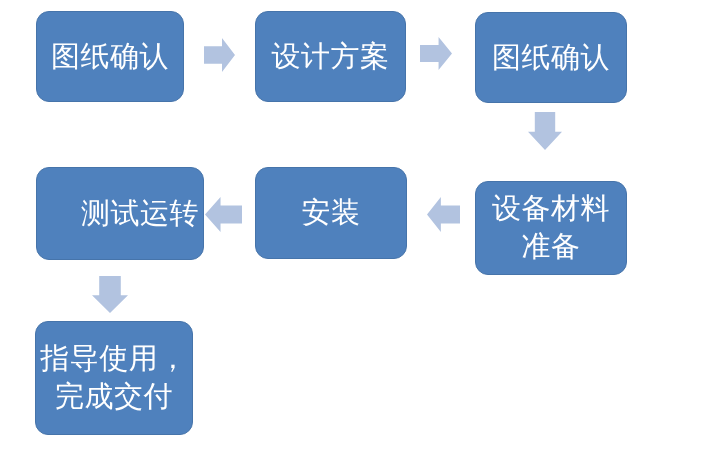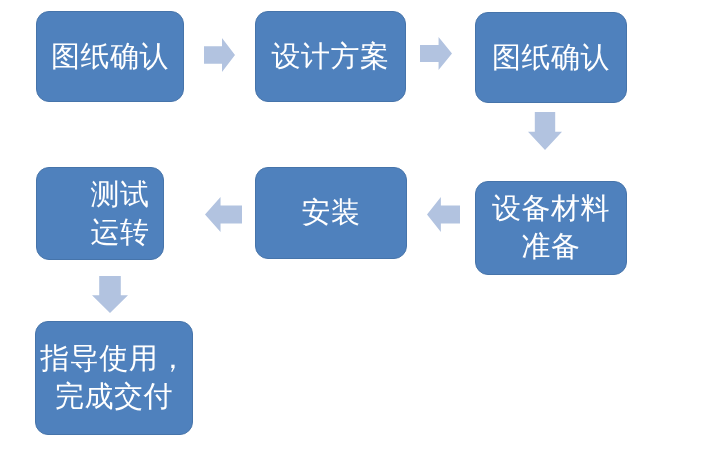--- a/index.html
+++ b/index.html
@@ -44,21 +44,21 @@
 </head>
 <body>
 
 <div class="stage">
     <div class="node" style="left: 36px; top: 11px; width: 148px; height: 91px;">图纸确认</div>
     <div class="node" style="left: 475px; top: 12px; width: 152px; height: 91px;">图纸确认</div>
     <div class="node" style="left: 255px; top: 11px; width: 151px; height: 91px;">设计方案</div>
     <div class="node" style="left: 475px; top: 181px; width: 152px; height: 94px;">设备材料
 准备</div>
     <div class="node" style="left: 255px; top: 167px; width: 152px; height: 92px;">安装</div>
-    <div class="node" style="left: 36px; top: 167px; width: 128px; height: 93px; padding-left: 40px;">测试运转</div>
+    <div class="node" style="left: 36px; top: 167px; width: 168px; height: 93px; padding-left: 40px;">测试运转</div>
     <div class="node" style="left: 35px; top: 321px; width: 158px; height: 114px;">指导使用，
 完成交付</div>
     <div class="arrow arrow-right" style="left: 204px; top: 38px; width: 31px; height: 34px;"></div>
     <div class="arrow arrow-right" style="left: 420px; top: 37px; width: 32px; height: 33px;"></div>
     <div class="arrow arrow-down" style="left: 528px; top: 112px; width: 34px; height: 38px;"></div>
     <div class="arrow arrow-left" style="left: 427px; top: 197px; width: 33px; height: 35px;"></div>
     <div class="arrow arrow-left" style="left: 205px; top: 197px; width: 37px; height: 35px;"></div>
     <div class="arrow arrow-down" style="left: 92px; top: 276px; width: 36px; height: 37px;"></div>
   </div>
 

